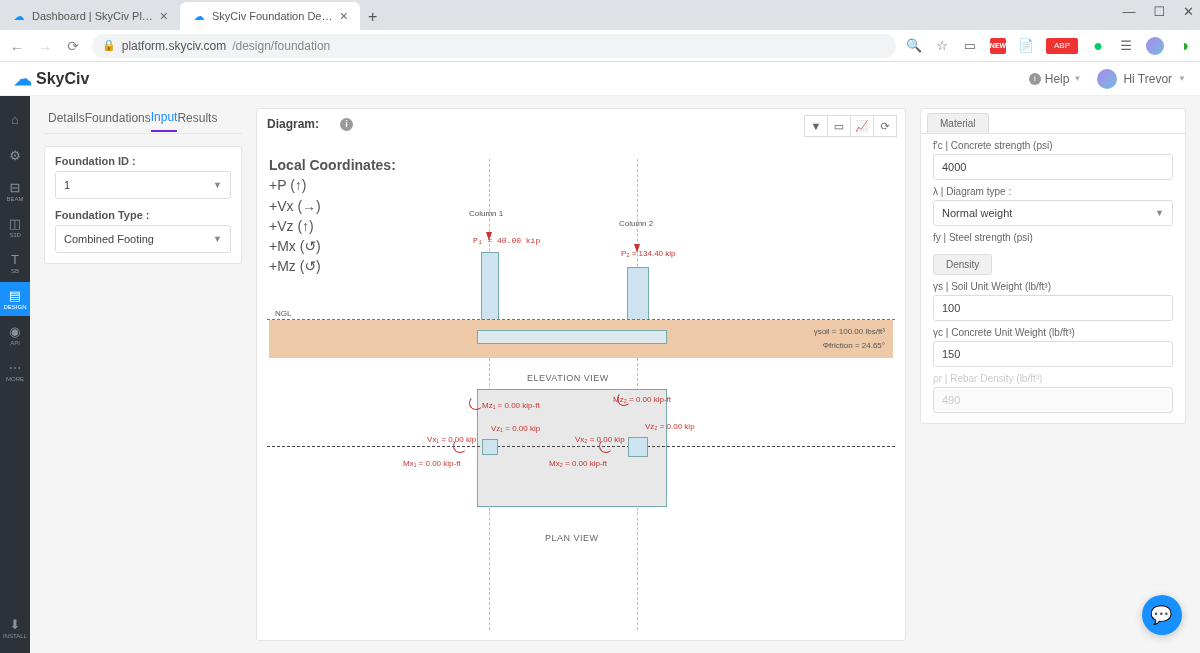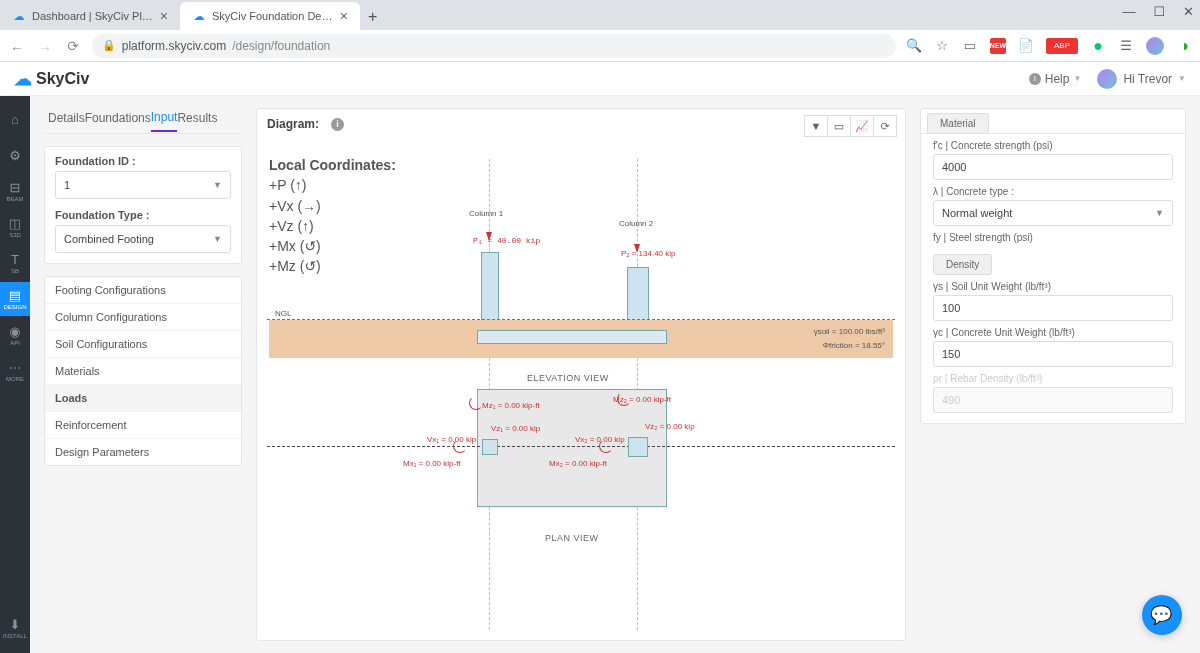--- a/index.html
+++ b/index.html
@@ -59,21 +59,21 @@
 .select .caret { color:#888; font-size:9px;}
 
 .menu-list { }
 .menu-list .mi { padding:7px 10px; font-size:11px; color:#555; border-bottom:1px solid #f2f2f2; cursor:pointer;}
 .menu-list .mi:last-child{border-bottom:none;}
 .menu-list .mi.active { background:#f5f5f5; font-weight:600;}
 
 .center-col { flex:1; display:flex; flex-direction:column;}
 
 .diagram-panel { flex:1; background:#fff; border:1px solid #e5e5e5; border-radius:3px; position:relative; overflow:hidden;}
-.diagram-header { position:absolute; top:8px; left:10px; font-weight:600; font-size:12px; color:#444; display:flex; align-items:center; gap:12px;}
+.diagram-header { position:absolute; top:8px; left:10px; font-weight:600; font-size:12px; color:#444; display:flex; align-items:center; gap:21px;}
 .diagram-header .info { width:13px;height:13px;border-radius:50%;background:#999;color:#fff;font-size:9px;display:inline-flex;align-items:center;justify-content:center;}
 .diagram-tools { position:absolute; top:6px; right:8px; display:flex; gap:0px;}
 .diagram-tools .tool { width:24px;height:22px;border:1px solid #ddd;display:inline-flex;align-items:center;justify-content:center;color:#666;cursor:pointer;font-size:11px;margin-left:-1px;background:#fff;}
 
 .legend { position:absolute; top:46px; left:12px; font-size:14px; color:#555; line-height:1.45;}
 .legend .ttl{font-weight:600;}
 
 .diagram-area { position:absolute; inset:30px 0 0 0;}
 .vline { position:absolute; top:20px; bottom:10px; border-left:1px dashed #bbb;}
 .hline { position:absolute; left:10px; right:10px; border-top:1px dashed #444;}
@@ -221,29 +221,20 @@
         </div>
         <div class="form-group" style="padding-bottom:10px;">
           <label class="form-label">Foundation Type :</label>
           <div class="select">
             <span>Combined Footing</span>
             <span class="caret">▼</span>
           </div>
         </div>
       </div>
 
-      <div class="panel menu-list">
-        <div class="mi">Footing Configurations</div>
-        <div class="mi">Column Configurations</div>
-        <div class="mi">Soil Configurations</div>
-        <div class="mi">Materials</div>
-        <div class="mi active">Loads</div>
-        <div class="mi">Reinforcement</div>
-        <div class="mi">Design Parameters</div>
-      </div>
     </div>
 
     <div class="center-col" style="position:relative;">
 
       <div class="diagram-panel">
         <div class="diagram-header">
           <span>Diagram:</span>
           <span class="info">i</span>
         </div>
         <div class="diagram-tools">
@@ -272,21 +263,21 @@
           <div class="txt red" style="left:216px; top:97px;font-family:Liberation Mono, monospace;">P₁ = 40.00 kip</div>
           <div class="arrow-dn" style="left:377px; top:105px;"></div>
           <div class="txt red" style="left:364px; top:110px;">P₂ = 134.40 kip</div>
           <div class="col-box" style="left:224px; top:113px; width:18px; height:78px;"></div>
           <div class="col-box" style="left:370px; top:128px; width:22px; height:63px;"></div>
           <div class="txt" style="left:18px; top:170px;">NGL</div>
           <div class="ngl-line" style="top:180px;"></div>
           <div class="soil" style="left:12px; right:12px; top:181px; height:38px;"></div>
           <div class="col-box" style="left:220px; top:191px; width:190px; height:14px; background:#dde8ef;"></div>
           <div class="txt" style="right:20px; top:188px;">γsoil = 100.00 lbs/ft³</div>
-          <div class="txt" style="right:20px; top:202px;">Φfriction = 18.55°</div>
+          <div class="txt" style="right:20px; top:202px;">Φfriction = 24.65°</div>
           <div class="view-lbl" style="left:270px; top:234px;">ELEVATION VIEW</div>
 
           <div class="slab" style="left:220px; top:250px; width:190px; height:118px;"></div>
           <div class="hline" style="top:307px;"></div>
           <div class="col-box" style="left:225px; top:300px; width:16px; height:16px;"></div>
           <div class="col-box" style="left:371px; top:298px; width:20px; height:20px;"></div>
           <div class="arc" style="left:212px; top:257px;"></div>
           <div class="txt red" style="left:225px; top:262px;">Mz₁ = 0.00 kip-ft</div>
           <div class="arc" style="left:360px; top:253px;"></div>
           <div class="txt red" style="left:356px; top:256px;">Mz₂ = 0.00 kip-ft</div>
@@ -306,21 +297,21 @@
     <div class="right-col">
       <div class="prop-panel">
         <div style="border-bottom:1px solid #e5e5e5; padding-top:4px;">
           <span class="sec-tab">Material</span>
         </div>
         <div class="field">
           <label class="field-label">f'c | Concrete strength (psi)</label>
           <input value="4000" style="">
         </div>
         <div class="field">
-          <label class="field-label">λ | Concrete type :</label>
+          <label class="field-label">λ | Diagram type :</label>
           <div class="sel">
             <span>Normal weight</span>
             <span style="font-size:9px;color:#888;">▼</span>
           </div>
         </div>
         <div class="field">
           <label class="field-label">fy | Steel strength (psi)</label>
         </div>
         <div style="padding:8px 0 0 6px;">
           <span class="sec-tab" style="border-bottom:1px solid #ddd;border-radius:3px;">Density</span>

